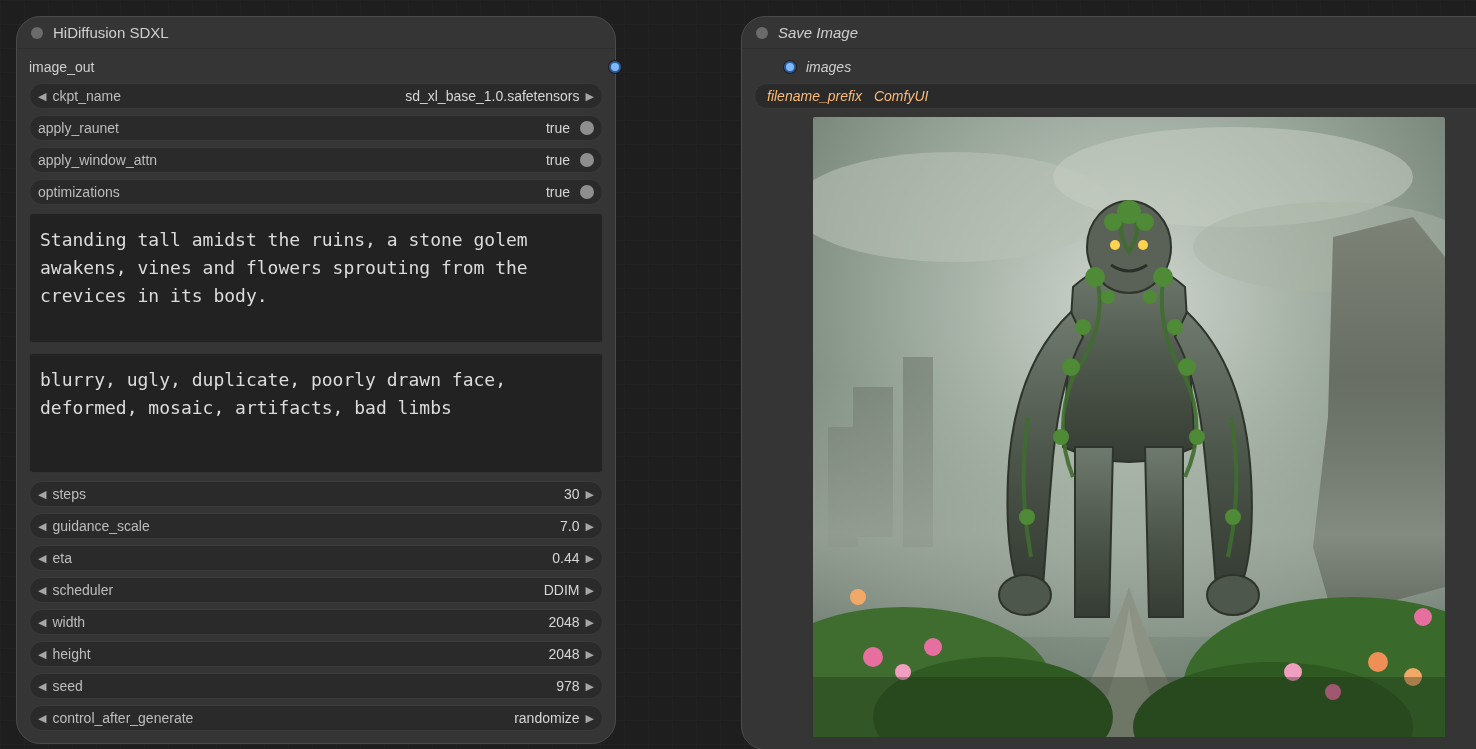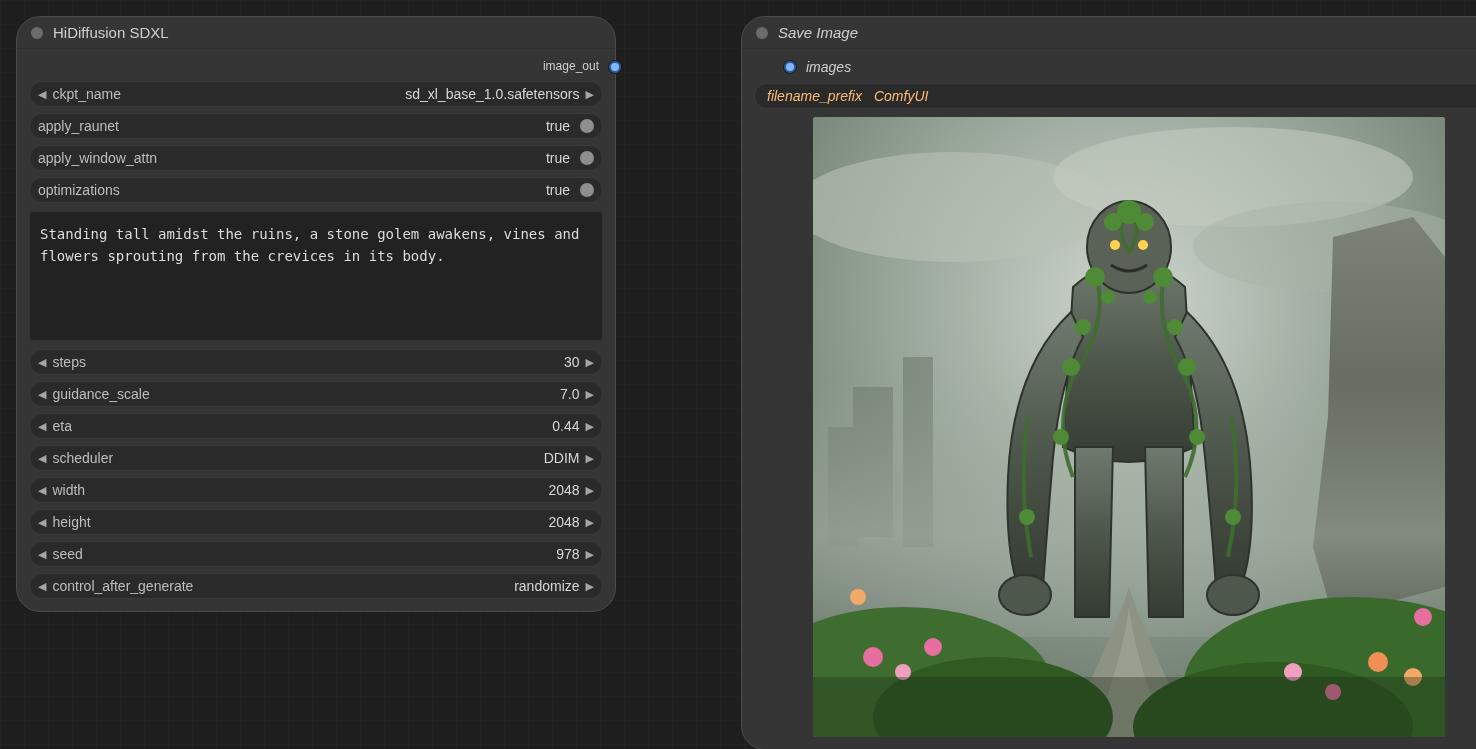--- a/index.html
+++ b/index.html
@@ -42,21 +42,21 @@
     font-size: 15px;
     color: #cfcfcf;
     border-bottom: 1px solid #2e2e2e;
   }
   .node-dot {
     width: 12px; height: 12px; border-radius: 50%;
     background: #6b6b6b;
   }
   .node-body { padding: 10px 12px 12px; display: flex; flex-direction: column; gap: 6px; position: relative; }
 
-  .row-slot-out { text-align: right; padding: 0 4px 2px 0; color: #cfcfcf; font-size: 12px; position: relative; }
+  .row-slot-out { text-align: left; padding: 0 4px 2px 0; color: #cfcfcf; font-size: 14px; position: relative; }
   .row-slot-in  { text-align: left;  padding: 0 0 2px 4px; color: #cfcfcf; font-size: 14px; position: relative; margin-left: 48px; }
   .port {
     position: absolute;
     width: 12px; height: 12px;
     border-radius: 50%;
     background: #7fb8ff;
     border: 2px solid #2d5d99;
     box-shadow: 0 0 0 1px #1e1e1e;
   }
   .port.out { right: -18px; top: 2px; }
@@ -78,21 +78,21 @@
   .widget .spacer { flex: 1; }
   .widget .value { color: #d6d6d6; }
   .widget .toggle { width: 14px; height: 14px; border-radius: 50%; background: #8e8e8e; margin-left: 4px; }
 
   .textarea {
     background: #222;
     border: 1px solid #333;
     border-radius: 4px;
     padding: 12px 10px;
     font-family: ui-monospace, SFMono-Regular, Menlo, Consolas, monospace;
-    font-size: 14px;
+    font-size: 18px;
     line-height: 1.55;
     color: #dcdcdc;
     white-space: pre-wrap;
     word-wrap: break-word;
     min-height: 130px;
     margin-top: 2px;
     margin-bottom: 2px;
   }
   .textarea.neg { min-height: 120px; }
 
@@ -158,20 +158,21 @@
       <span class="toggle"></span>
     </div>
     <div class="widget">
       <span class="label">optimizations</span>
       <span class="spacer"></span>
       <span class="value">true</span>
       <span class="toggle"></span>
     </div>
 
     <div class="textarea">Standing tall amidst the ruins, a stone golem awakens, vines and flowers sprouting from the crevices in its body.</div>
+    <div class="textarea neg">blurry, ugly, duplicate, poorly drawn face, deformed, mosaic, artifacts, bad limbs</div>
 
     <div class="widget">
       <span class="arrow">◀</span>
       <span class="label">steps</span>
       <span class="spacer"></span>
       <span class="value">30</span>
       <span class="arrow">▶</span>
     </div>
     <div class="widget">
       <span class="arrow">◀</span>

